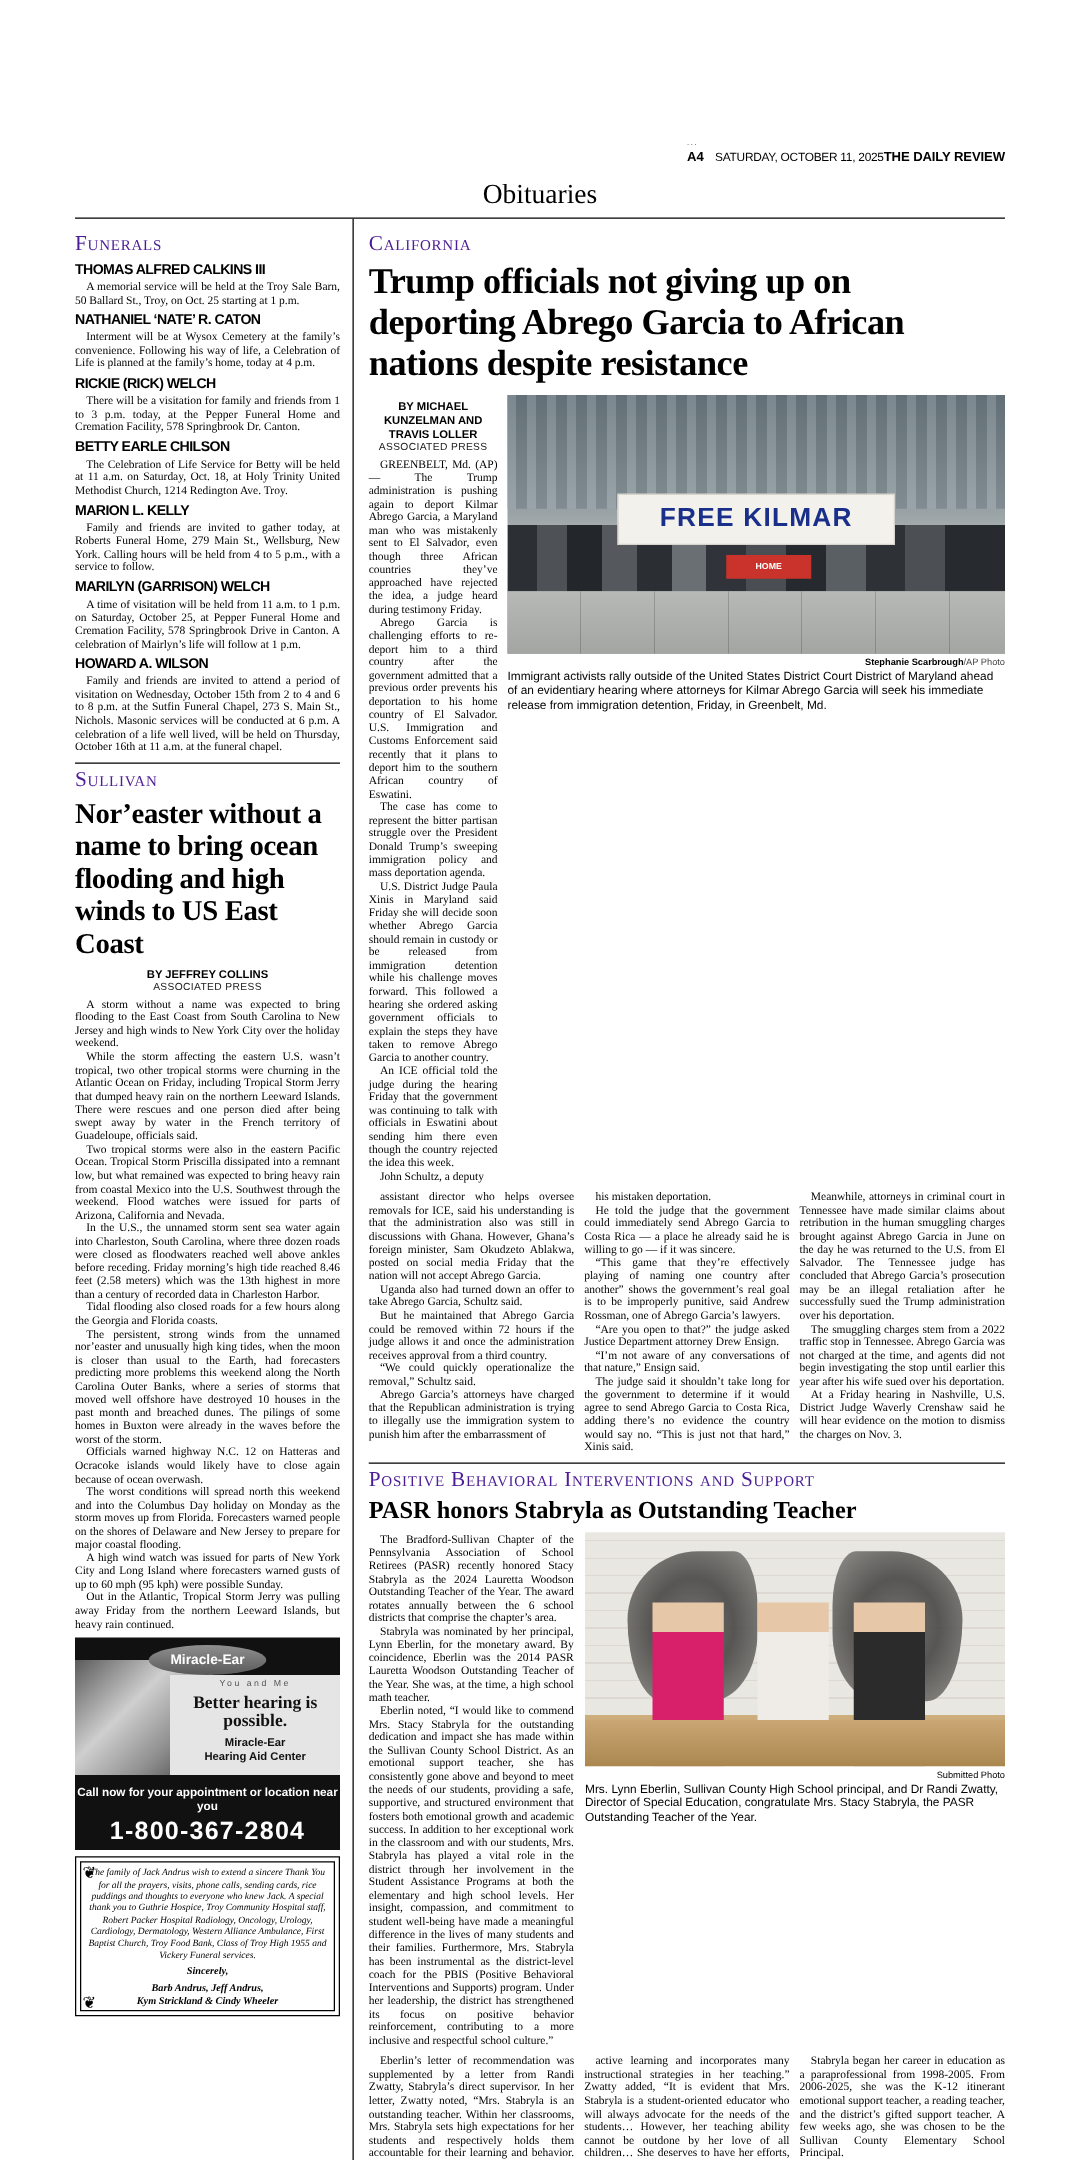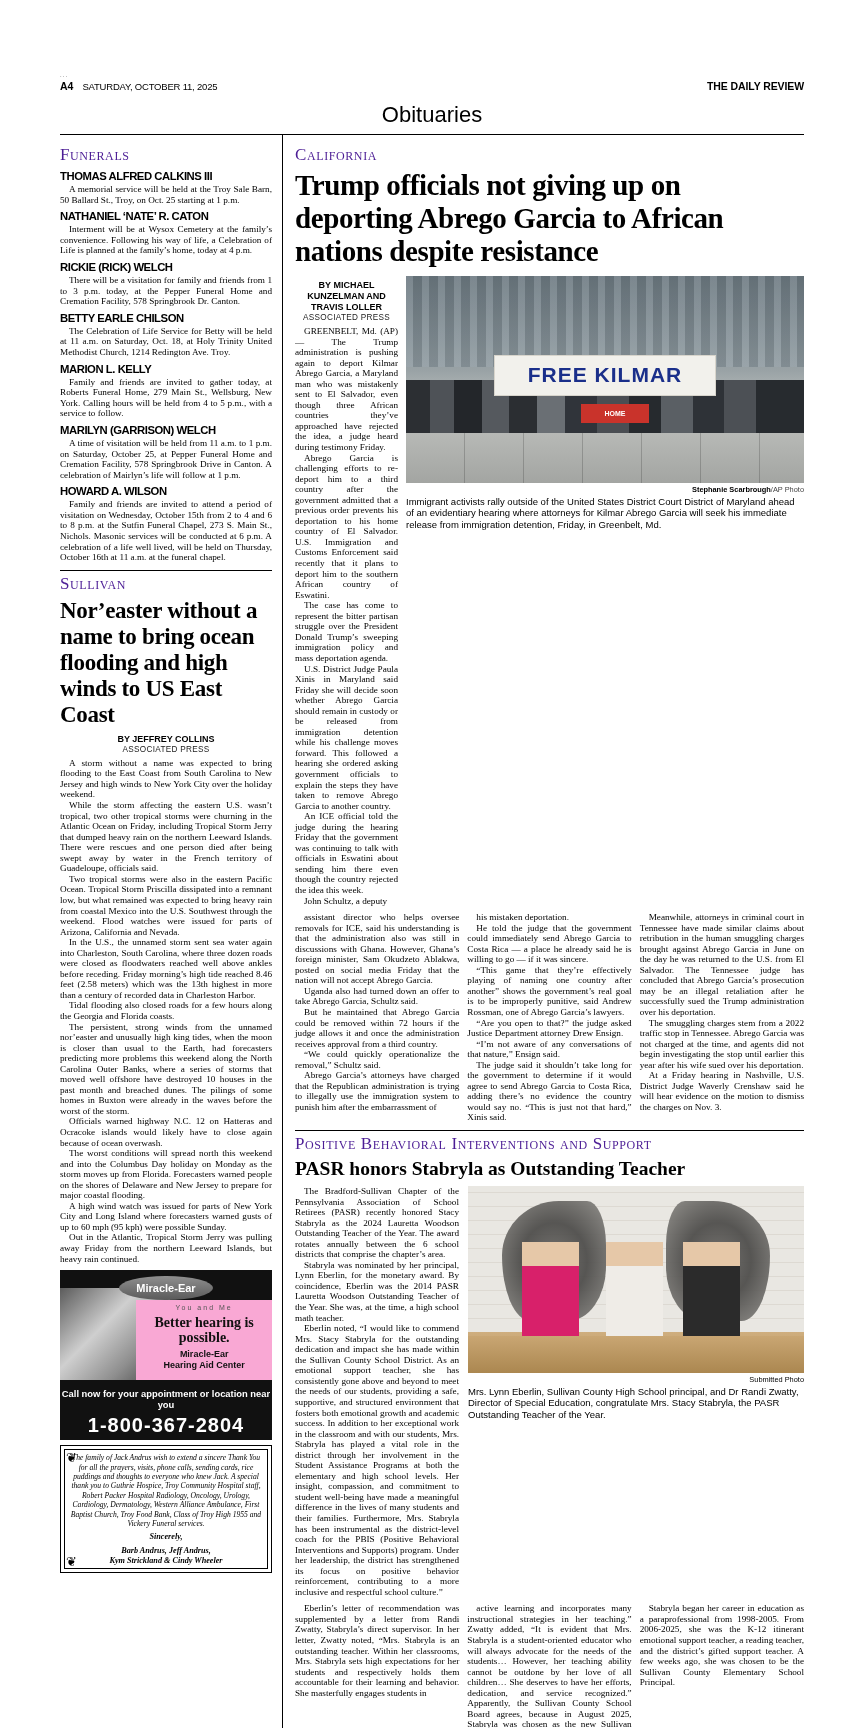--- a/index.html
+++ b/index.html
@@ -7,33 +7,33 @@
   body {
     width: 864px; height: 1728px;
     background:#ffffff;
     font-family: "Liberation Serif", serif;
     color:#000;
     overflow:hidden;
   }
   .page { position:relative; width:864px; height:1728px; padding:0 60px; }
 
   
-  .masthead { display:flex; align-items:flex-end; justify-content:space-between;
-              padding-top:80px; }
+  .masthead { display:flex; align-items:flex-end; justify-content:flex-end;
+              padding-top:120px; }
   .mh-left { display:flex; align-items:baseline; gap:9px; }
   .folio-wrap { position:relative; }
   .folio-dots { position:absolute; top:-7px; left:0; font-size:5px; letter-spacing:1.2px;
                 font-family:"Liberation Sans", sans-serif; color:#000; }
   .folio { font-family:"Liberation Sans", sans-serif; font-weight:bold; font-size:10.5px; }
   .mh-date { font-family:"Liberation Sans", sans-serif; font-size:9.5px; letter-spacing:-0.2px; }
   .mh-right { font-family:"Liberation Sans", sans-serif; font-weight:bold; font-size:10.5px;
               letter-spacing:-0.1px; }
 
   .section-title { text-align:center; font-size:22px; font-weight:normal; margin:10px 0 6px;
-                   font-family:Liberation Sans, sans-serif; }
+                   font-family:Liberation Serif, serif; }
   .rule-heavy { border-top:1.6px solid #000; }
 
   
   .body-grid { display:flex; margin-top:0; }
   .col-left { width:222px; padding-right:10px; padding-top:8px; }
   .col-right { flex:1; padding-left:12px; border-left:1px solid #000; padding-top:8px; }
 
   
   .kicker { font-variant:small-caps; font-size:17px; letter-spacing:0.6px;
             color:#4c1d95; margin:2px 0 4px; font-family:"Liberation Serif", serif; }
@@ -123,21 +123,21 @@
 
   
   .ad-me { margin-top:6px; width:100%; height:170px; background:#111; color:#fff;
            position:relative; overflow:hidden; }
   .me-photo { position:absolute; left:0; top:18px; width:52%; height:92px;
     background:linear-gradient(135deg,#5b5b5b,#cfcfcf 40%,#8f8f8f 70%,#3d3d3d);}
   .me-oval { position:absolute; left:28%; top:6px; width:44%; height:24px;
     background:linear-gradient(180deg,#8f8f8f,#5a5a5a); border-radius:50%;
     display:flex; align-items:center; justify-content:center;
     font-family:"Liberation Sans", sans-serif; font-weight:bold; font-size:11px; color:#fff;}
-  .me-white { position:absolute; left:36%; top:30px; width:64%; height:80px; background:#f9a8d4;
+  .me-white { position:absolute; left:36%; top:30px; width:64%; height:80px; background:#e5e5e5;
     color:#111; text-align:center; padding-top:4px;}
   .me-tag { font-family:"Liberation Sans", sans-serif; font-size:7px; letter-spacing:2px;
             color:#555; }
   .me-h { font-family:"Liberation Serif", serif; font-weight:bold; font-size:14px;
           line-height:15px; margin-top:4px;}
   .me-sub { font-family:"Liberation Sans", sans-serif; font-weight:bold; font-size:9px;
             line-height:11px; margin-top:4px;}
   .me-call { position:absolute; left:0; bottom:30px; width:100%; text-align:center;
     font-family:"Liberation Sans", sans-serif; font-weight:bold; font-size:9.4px; }
   .me-phone { position:absolute; left:0; bottom:3px; width:100%; text-align:center;

